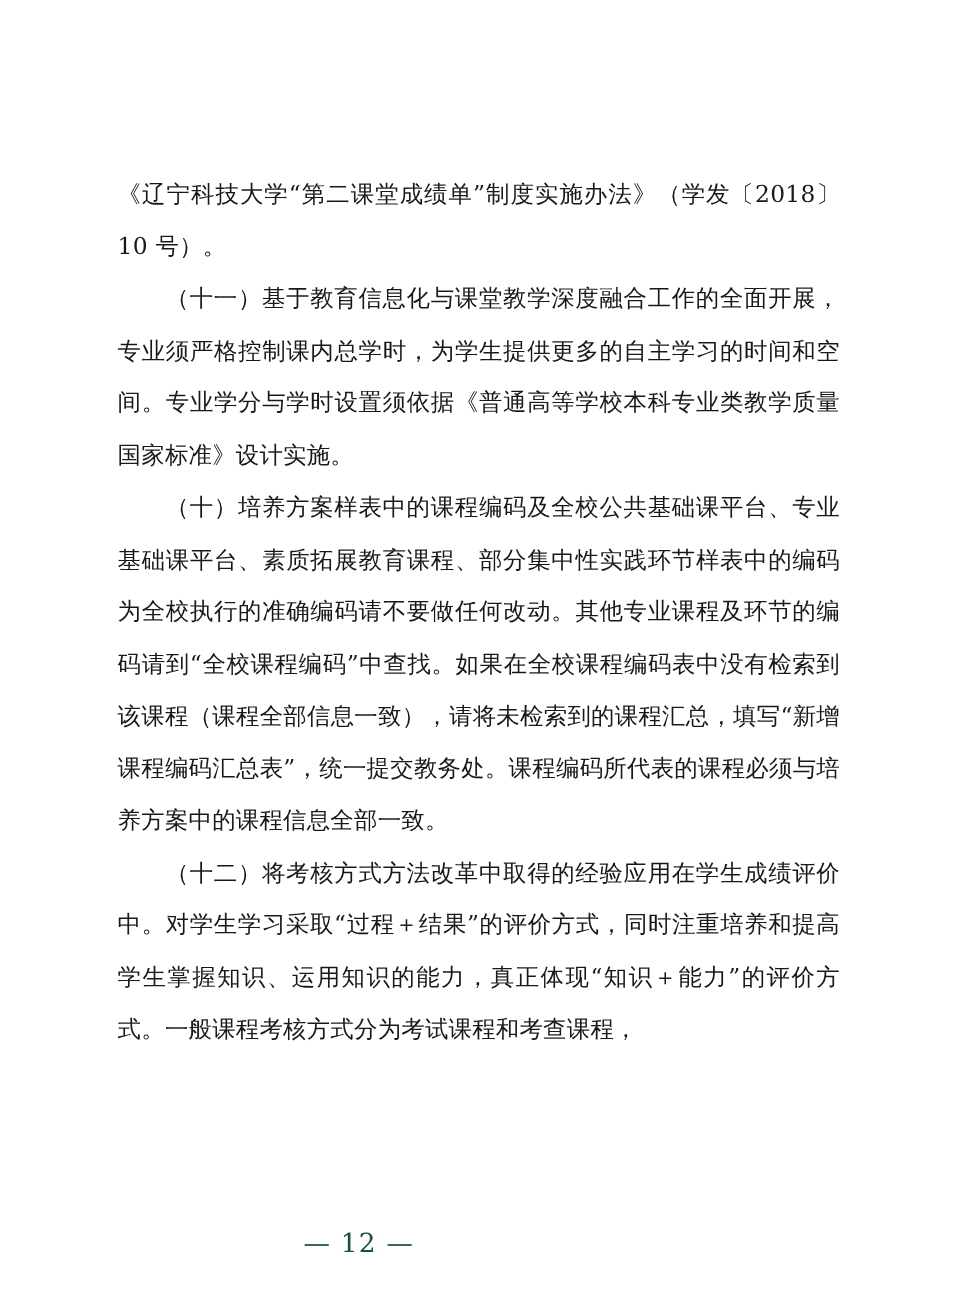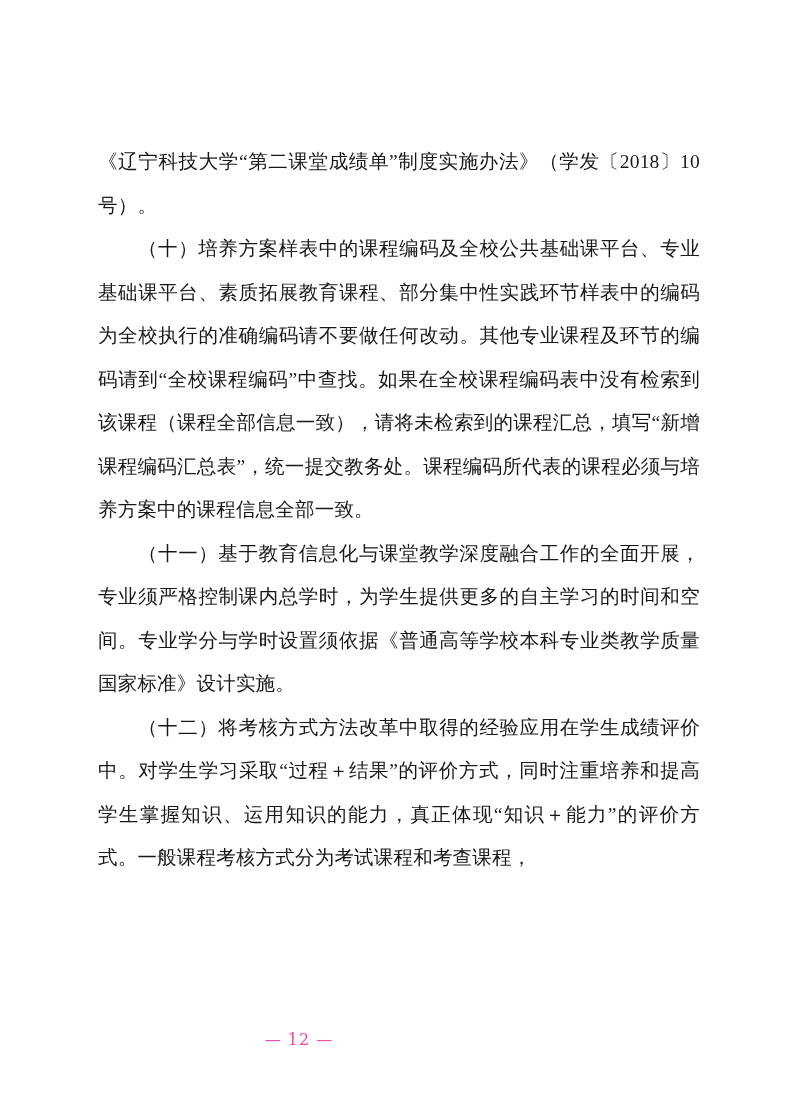--- a/index.html
+++ b/index.html
@@ -25,47 +25,46 @@
     font-size: 19.5px;
     line-height: 43.5px;
     text-align: justify;
     text-justify: inter-ideograph;
     color: #16181c;
     letter-spacing: 0.2px;
   }
   .para {
     margin: 0;
     text-indent: 0;
-    font-family: Liberation Serif, serif;
   }
   .para.indent {
     text-indent: 40px;
   }
   .footer {
     position: absolute;
     left: 0;
     right: 0;
     bottom: 48px;
     text-align: center;
-    font-size: 16px;
-    color: #ec4899;
+    font-size: 22px;
+    color: #14532d;
     letter-spacing: 1px;
     font-family: "DejaVu Serif", "Liberation Serif", serif;
   }
   .page-number-wrap {
     display: inline-block;
     margin-left: -200px;
   }
 </style>
 </head>
 <body>
 
 <div class="page">
   <div class="doc-body">
     <p class="para">《辽宁科技大学“第二课堂成绩单”制度实施办法》（学发〔2018〕10 号）。</p>
+    <p class="para indent">（十一）基于教育信息化与课堂教学深度融合工作的全面开展，专业须严格控制课内总学时，为学生提供更多的自主学习的时间和空间。专业学分与学时设置须依据《普通高等学校本科专业类教学质量国家标准》设计实施。</p>
     <p class="para indent">（十）培养方案样表中的课程编码及全校公共基础课平台、专业基础课平台、素质拓展教育课程、部分集中性实践环节样表中的编码为全校执行的准确编码请不要做任何改动。其他专业课程及环节的编码请到“全校课程编码”中查找。如果在全校课程编码表中没有检索到该课程（课程全部信息一致），请将未检索到的课程汇总，填写“新增课程编码汇总表”，统一提交教务处。课程编码所代表的课程必须与培养方案中的课程信息全部一致。</p>
-    <p class="para indent">（十一）基于教育信息化与课堂教学深度融合工作的全面开展，专业须严格控制课内总学时，为学生提供更多的自主学习的时间和空间。专业学分与学时设置须依据《普通高等学校本科专业类教学质量国家标准》设计实施。</p>
     <p class="para indent">（十二）将考核方式方法改革中取得的经验应用在学生成绩评价中。对学生学习采取“过程＋结果”的评价方式，同时注重培养和提高学生掌握知识、运用知识的能力，真正体现“知识＋能力”的评价方式。一般课程考核方式分为考试课程和考查课程，</p>
   </div>
   <div class="footer">
     <span class="page-number-wrap">— 12 —</span>
   </div>
 </div>
 
 </body></html>

